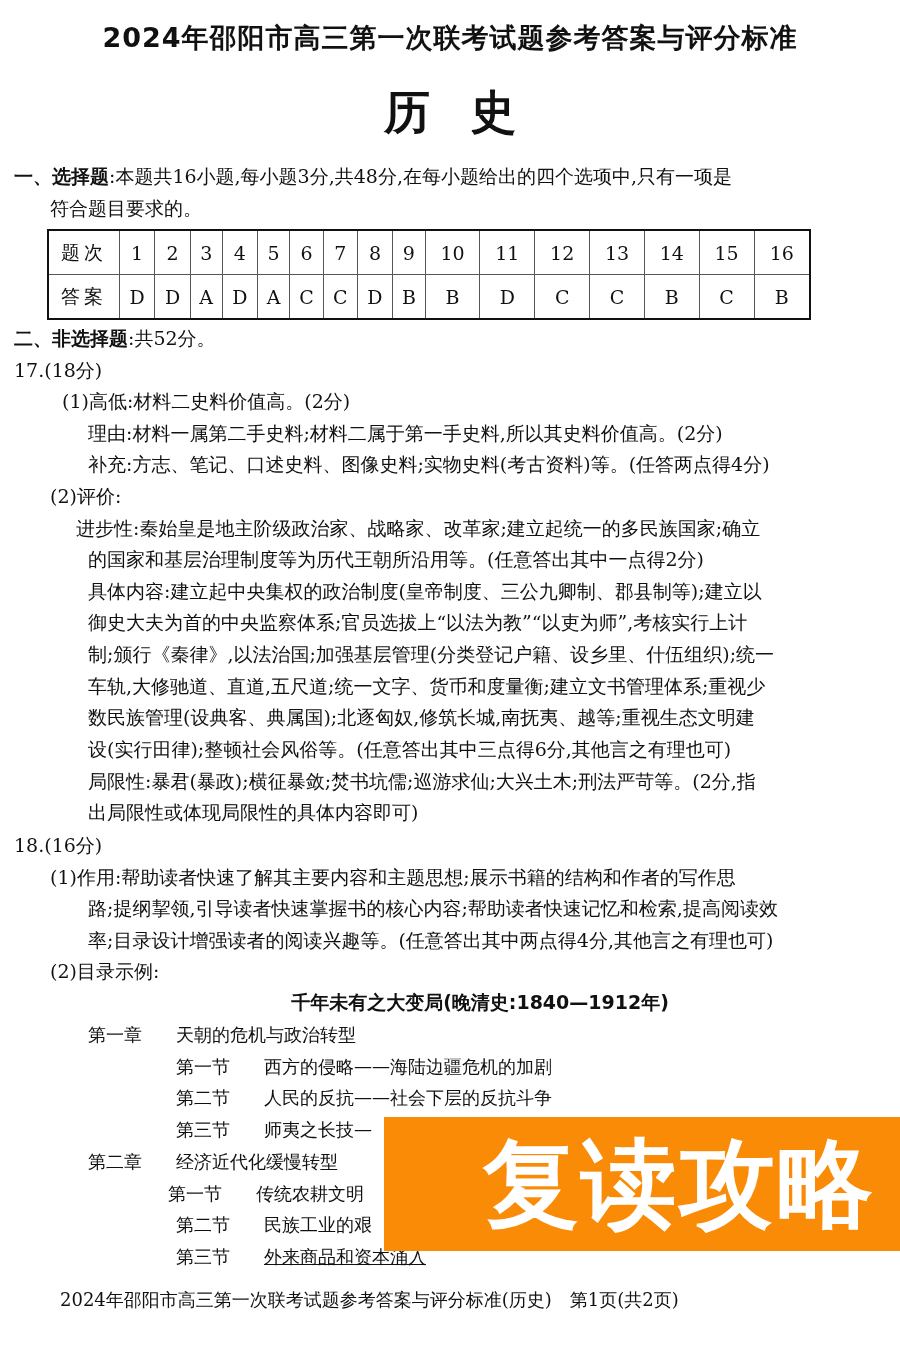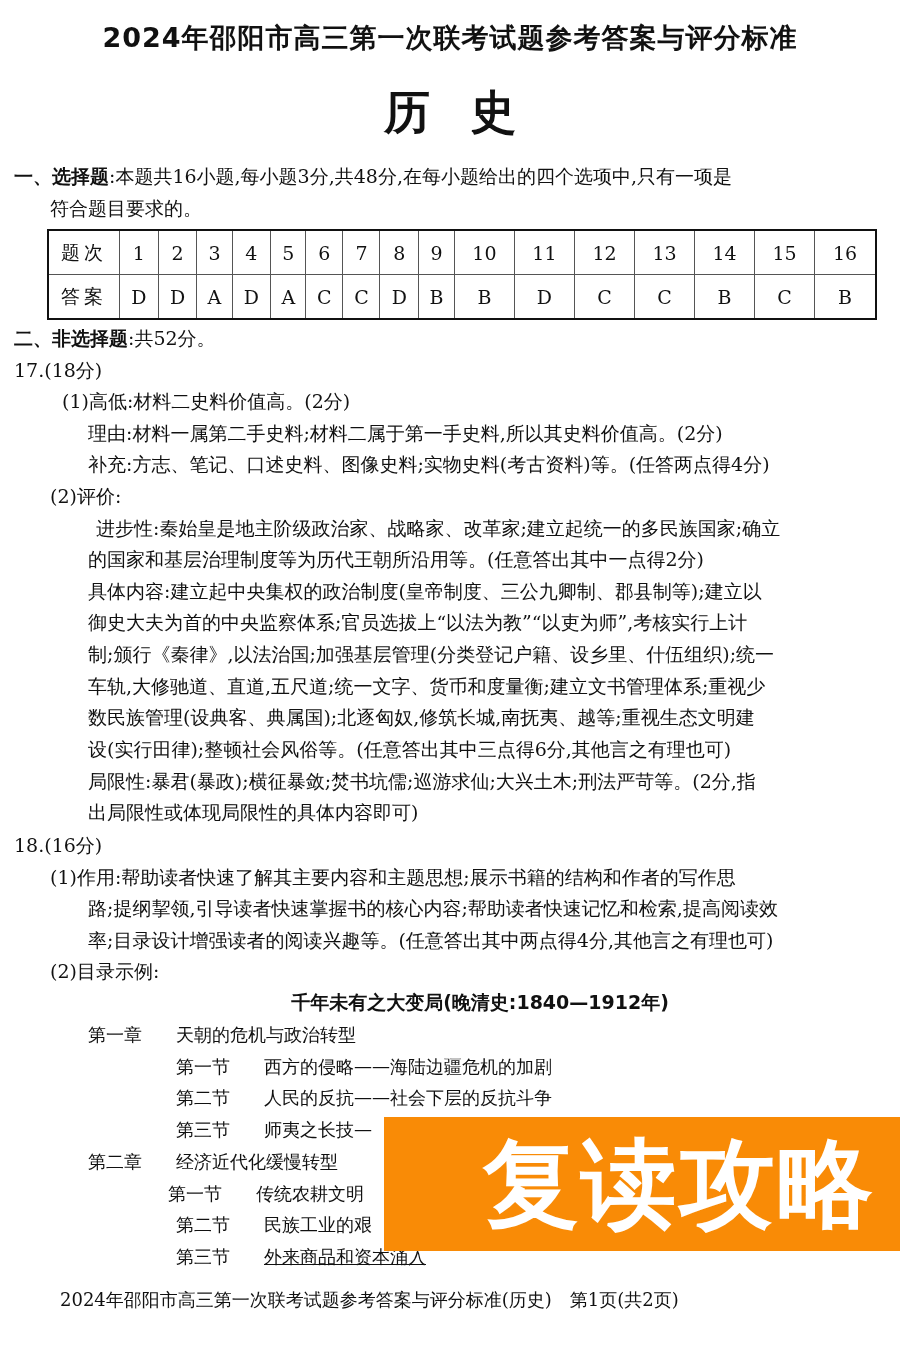--- a/index.html
+++ b/index.html
@@ -46,21 +46,21 @@
       position: absolute;
       font-size: 19px;
       line-height: 31px;
       white-space: nowrap;
     }
     .bold { font-weight: bold; font-family: "DejaVu Sans", "Liberation Sans", sans-serif; }
     .answer-table {
       position: absolute;
       left: 47px;
       top: 229px;
-      width: 830px;
+      width: 764px;
       border-collapse: collapse;
       border: 2px solid #111;
       font-size: 19px;
       padding-left: 44px;
     }
     .answer-table td {
       border: 1px solid #555;
       height: 43px;
       text-align: center;
       padding: 0;
@@ -164,21 +164,21 @@
 
   <div class="line" style="left:14px; top:323px;">
     <span class="bold">二、非选择题</span><span>:共52分。</span>
   </div>
 
   <div class="line" style="left:14px; top:355px;">17.(18分)</div>
   <div class="line" style="left:50px; top:386px;margin-left:12px;">(1)高低:材料二史料价值高。(2分)</div>
   <div class="line" style="left:88px; top:418px;">理由:材料一属第二手史料;材料二属于第一手史料,所以其史料价值高。(2分)</div>
   <div class="line" style="left:88px; top:449px;">补充:方志、笔记、口述史料、图像史料;实物史料(考古资料)等。(任答两点得4分)</div>
   <div class="line" style="left:50px; top:481px;">(2)评价:</div>
-  <div class="line" style="left:96px; top:513px;">进步性:秦始皇是地主阶级政治家、战略家、改革家;建立起统一的多民族国家;确立</div>
+  <div class="line" style="left:76px; top:513px;">进步性:秦始皇是地主阶级政治家、战略家、改革家;建立起统一的多民族国家;确立</div>
   <div class="line" style="left:88px; top:544px;">的国家和基层治理制度等为历代王朝所沿用等。(任意答出其中一点得2分)</div>
   <div class="line" style="left:88px; top:576px;">具体内容:建立起中央集权的政治制度(皇帝制度、三公九卿制、郡县制等);建立以</div>
   <div class="line" style="left:88px; top:607px;">御史大夫为首的中央监察体系;官员选拔上“以法为教”“以吏为师”,考核实行上计</div>
   <div class="line" style="left:88px; top:639px;">制;颁行《秦律》,以法治国;加强基层管理(分类登记户籍、设乡里、什伍组织);统一</div>
   <div class="line" style="left:88px; top:671px;">车轨,大修驰道、直道,五尺道;统一文字、货币和度量衡;建立文书管理体系;重视少</div>
   <div class="line" style="left:88px; top:702px;">数民族管理(设典客、典属国);北逐匈奴,修筑长城,南抚夷、越等;重视生态文明建</div>
   <div class="line" style="left:88px; top:734px;">设(实行田律);整顿社会风俗等。(任意答出其中三点得6分,其他言之有理也可)</div>
   <div class="line" style="left:88px; top:766px;">局限性:暴君(暴政);横征暴敛;焚书坑儒;巡游求仙;大兴土木;刑法严苛等。(2分,指</div>
   <div class="line" style="left:88px; top:797px;">出局限性或体现局限性的具体内容即可)</div>
 

